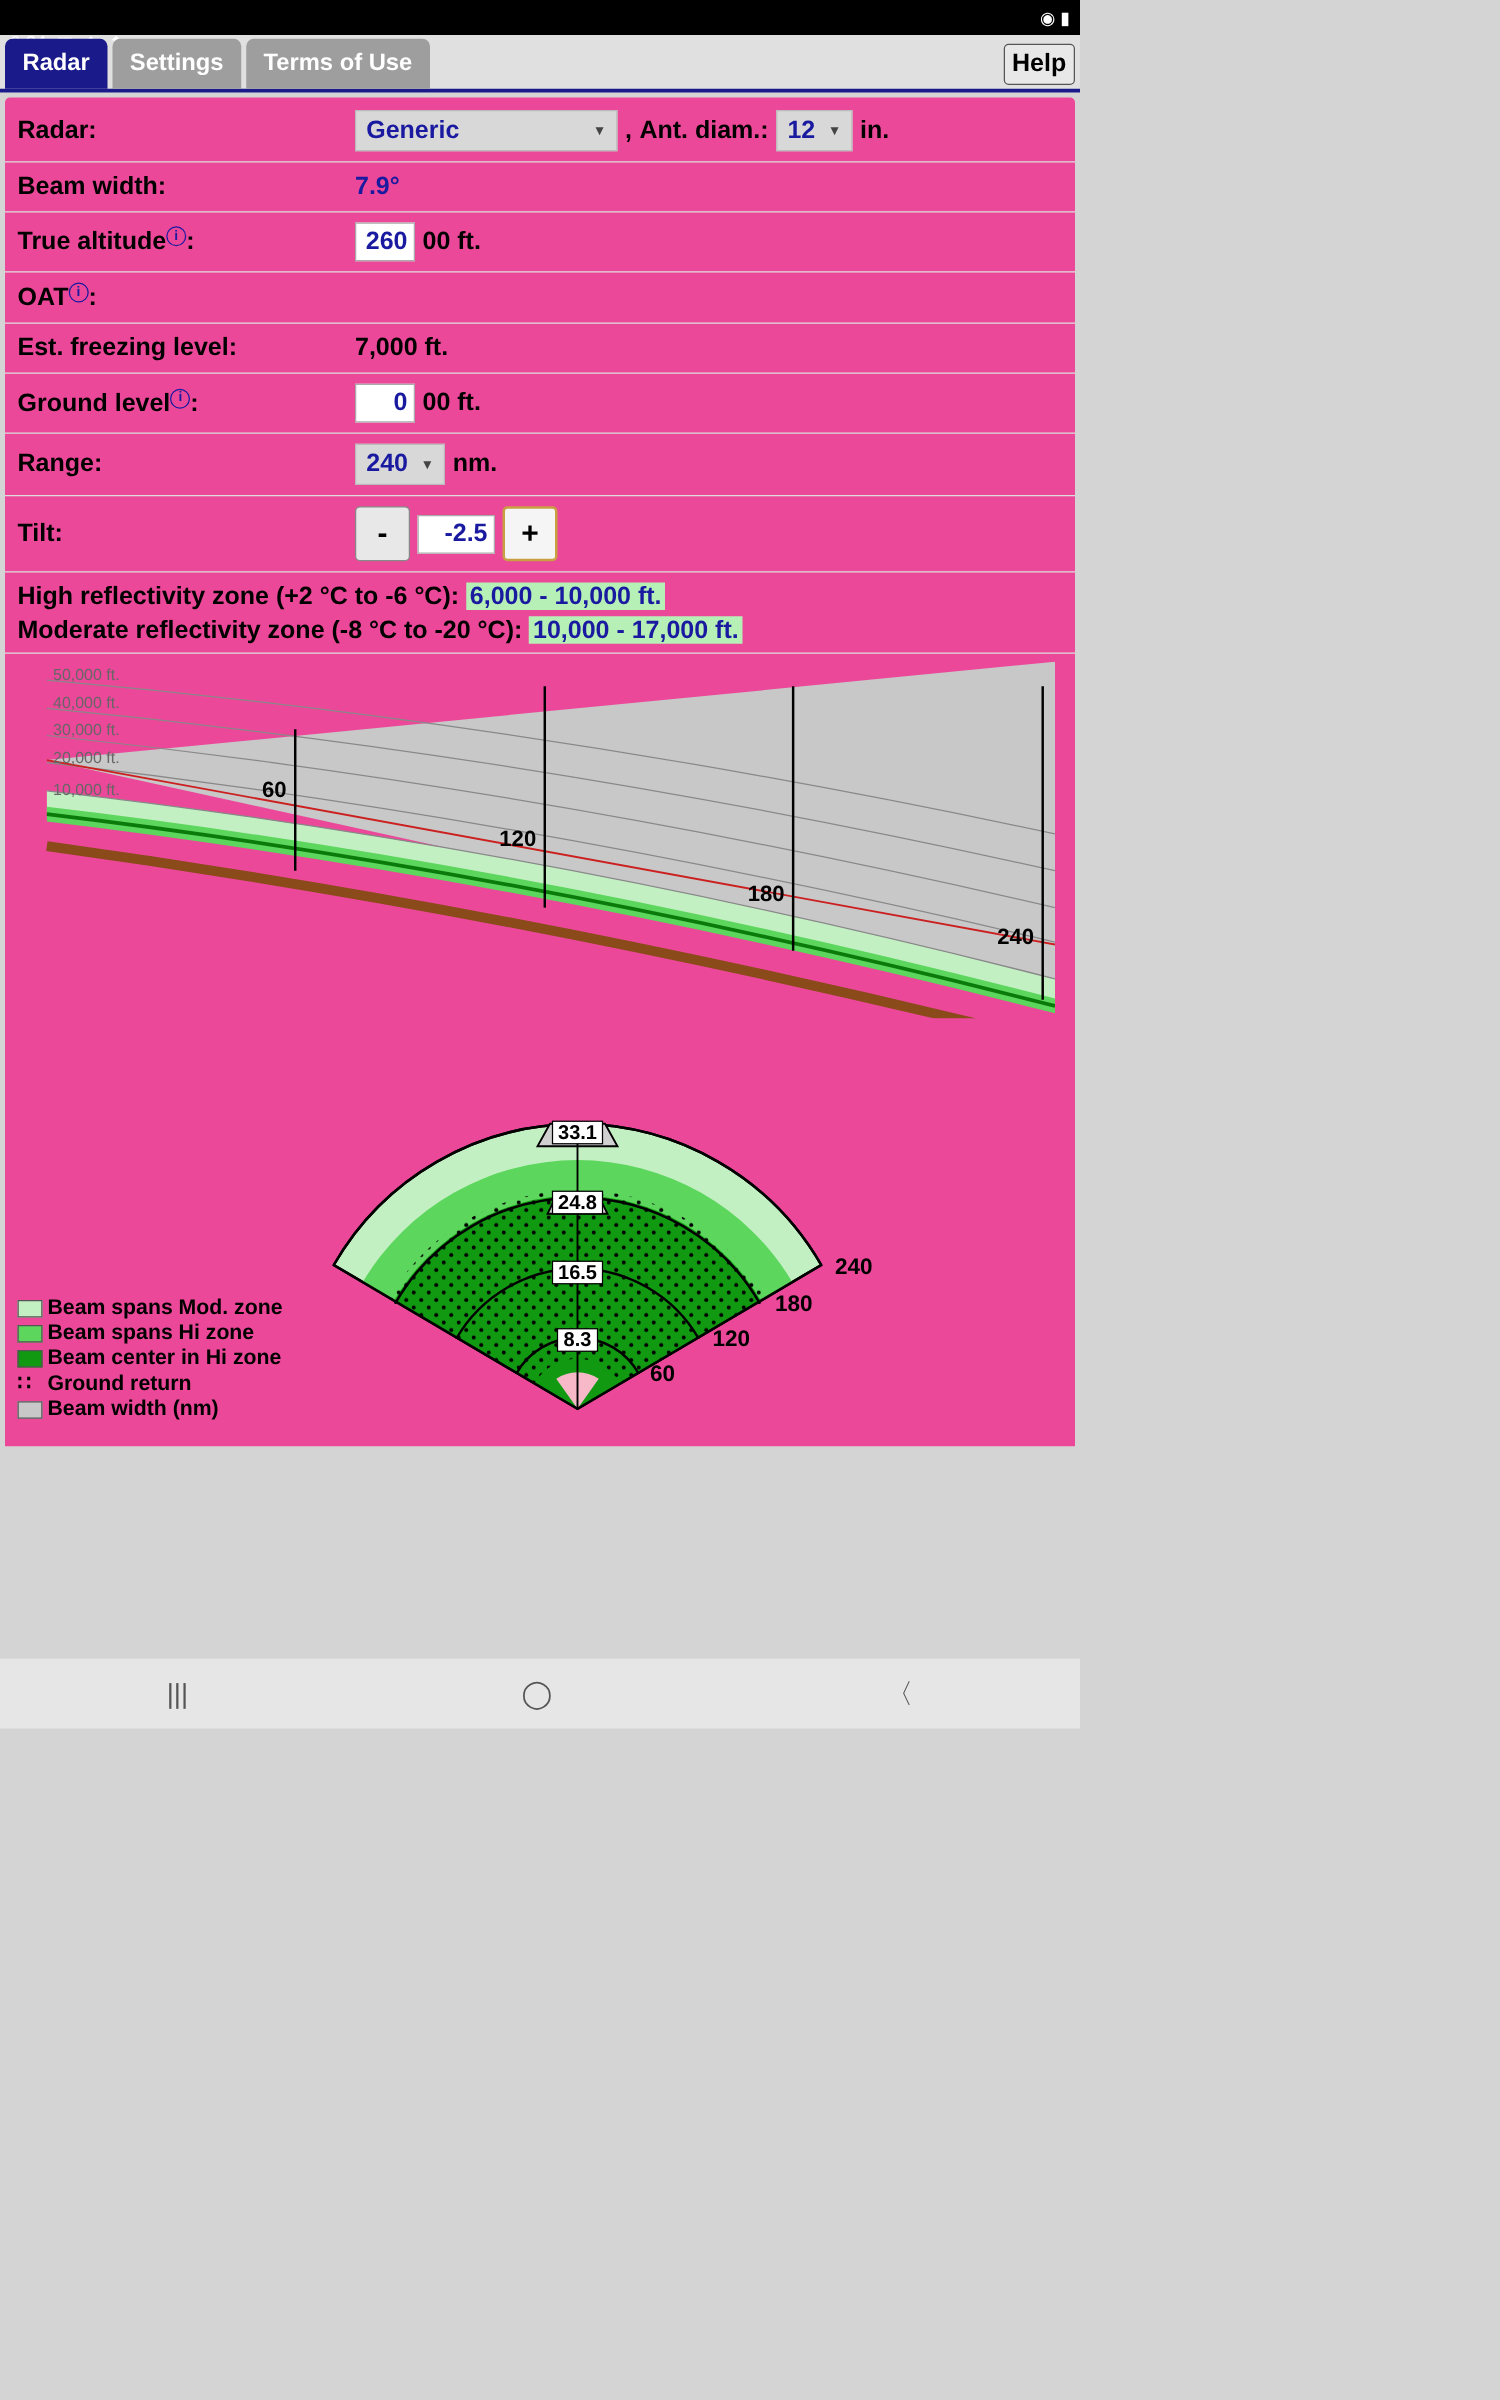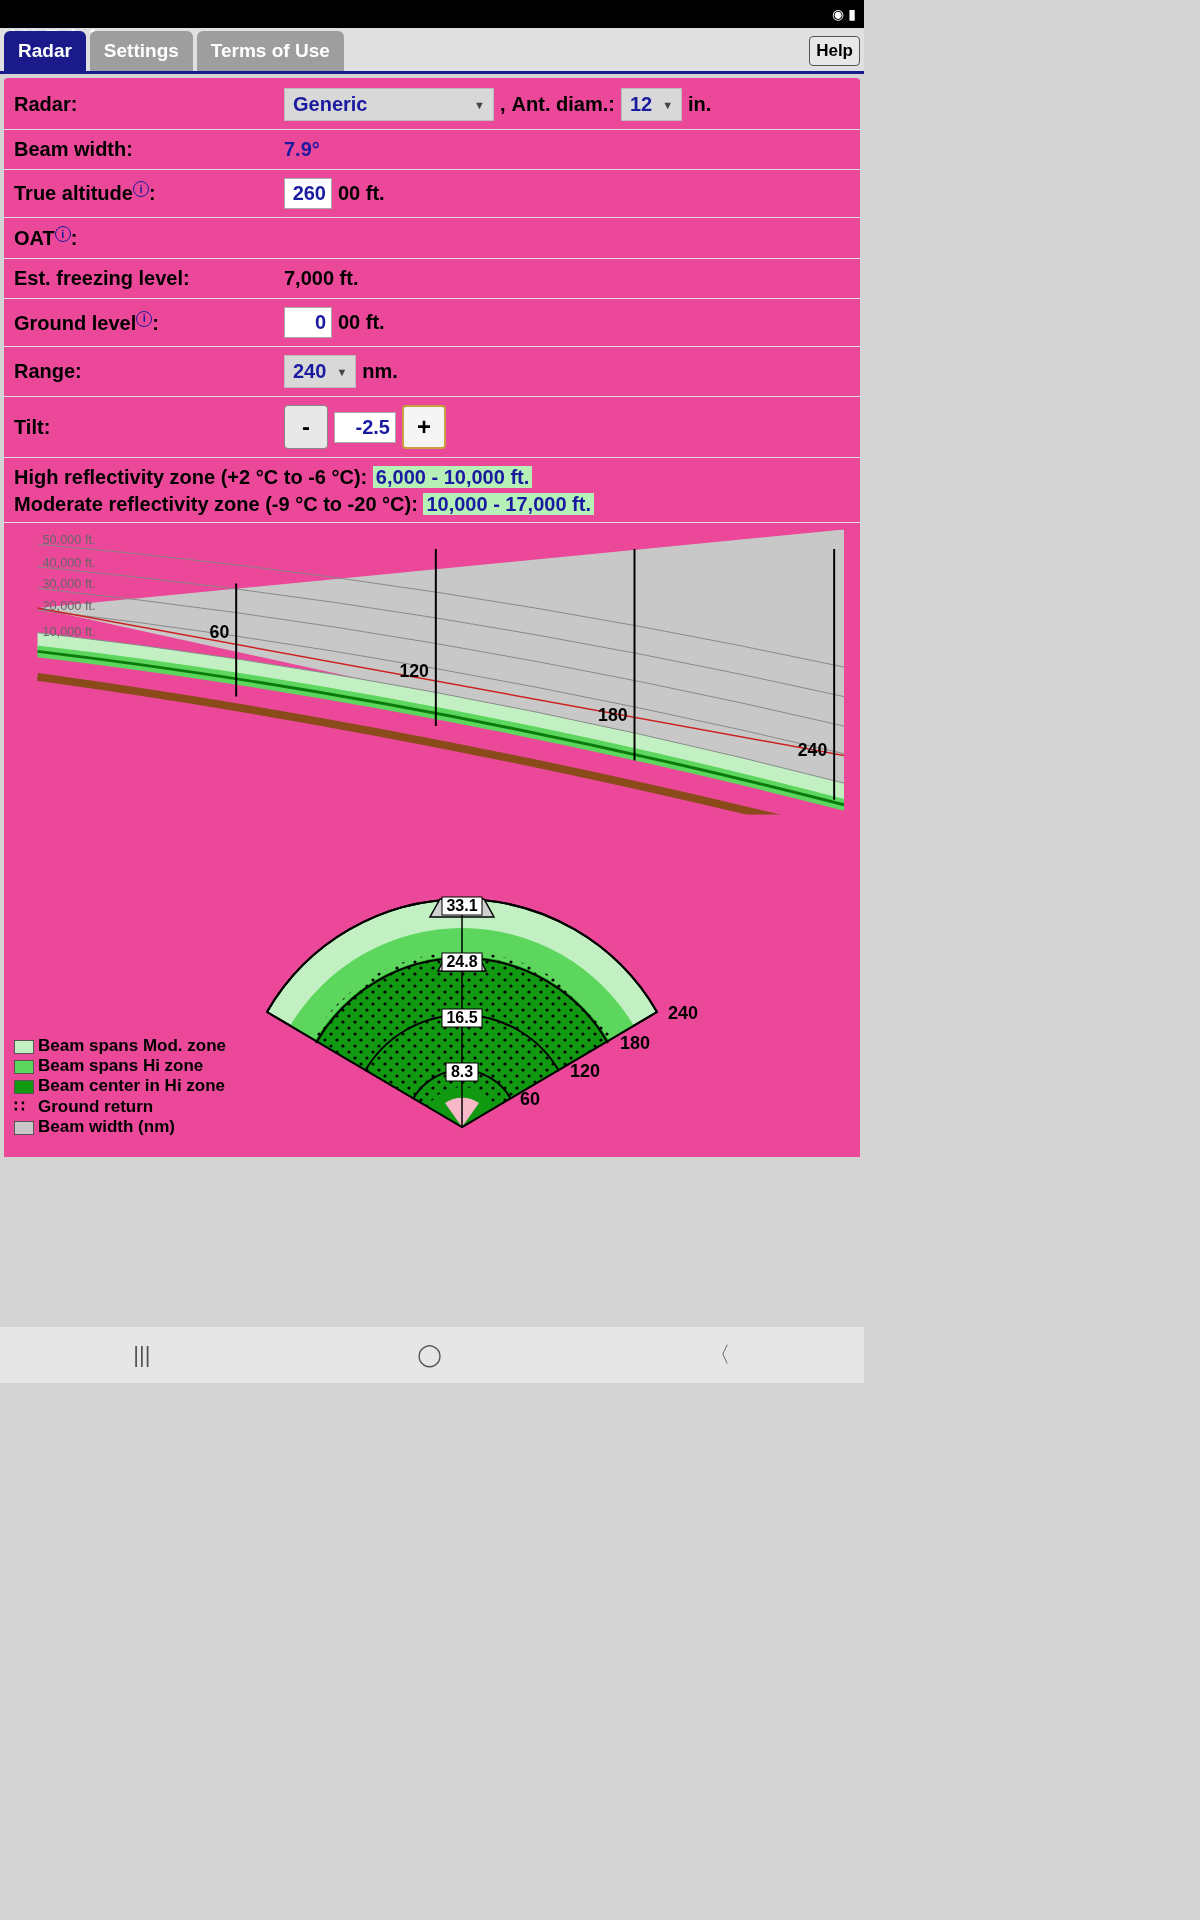--- a/index.html
+++ b/index.html
@@ -43,21 +43,21 @@
     display: flex; align-items: center;
     font-size: 19px;
   }
   .tab.active { background: #1a1a8a; }
   .help-btn {
     margin-left: auto;
     background: #e8e8e8;
     border: 1px solid #555;
     border-radius: 4px;
     padding: 4px 6px;
-    font-size: 17px;
+    font-size: 20px;
     font-weight: bold;
     align-self: center;
   }
 
   .content { background: #ec4899; margin: 4px 4px 0 4px; border-radius: 4px 4px 0 0; padding-bottom: 10px; }
 
   .form-row {
     display: flex;
     align-items: center;
     padding: 8px 10px;
@@ -251,21 +251,21 @@
       <span class="text-input w60">-2.5</span>
       <span class="tilt-btn plus">+</span>
     </div>
   </div>
 
   <div class="info-block">
     <div class="info-line">
       <span>High reflectivity zone (+2 °C to -6 °C): </span><span class="hl-ltgreen"><span class="navy-bold">6,000 - 10,000 ft.</span></span>
     </div>
     <div class="info-line">
-      <span>Moderate reflectivity zone (-9 °C to -20 °C): </span><span class="hl-ltgreen"><span class="navy-bold">10,000 - 17,000 ft.</span></span>
+      <span>Moderate reflectivity zone (-8 °C to -20 °C): </span><span class="hl-ltgreen"><span class="navy-bold">10,000 - 17,000 ft.</span></span>
     </div>
   </div>
 
   <div class="chart-area">
     <svg viewBox="0 0 850 290" width="100%" height="290">
       <defs>
         <clipPath id="clipS">
             <rect x="0" y="0" width="850" height="290"></rect>
           </clipPath>
       </defs>

